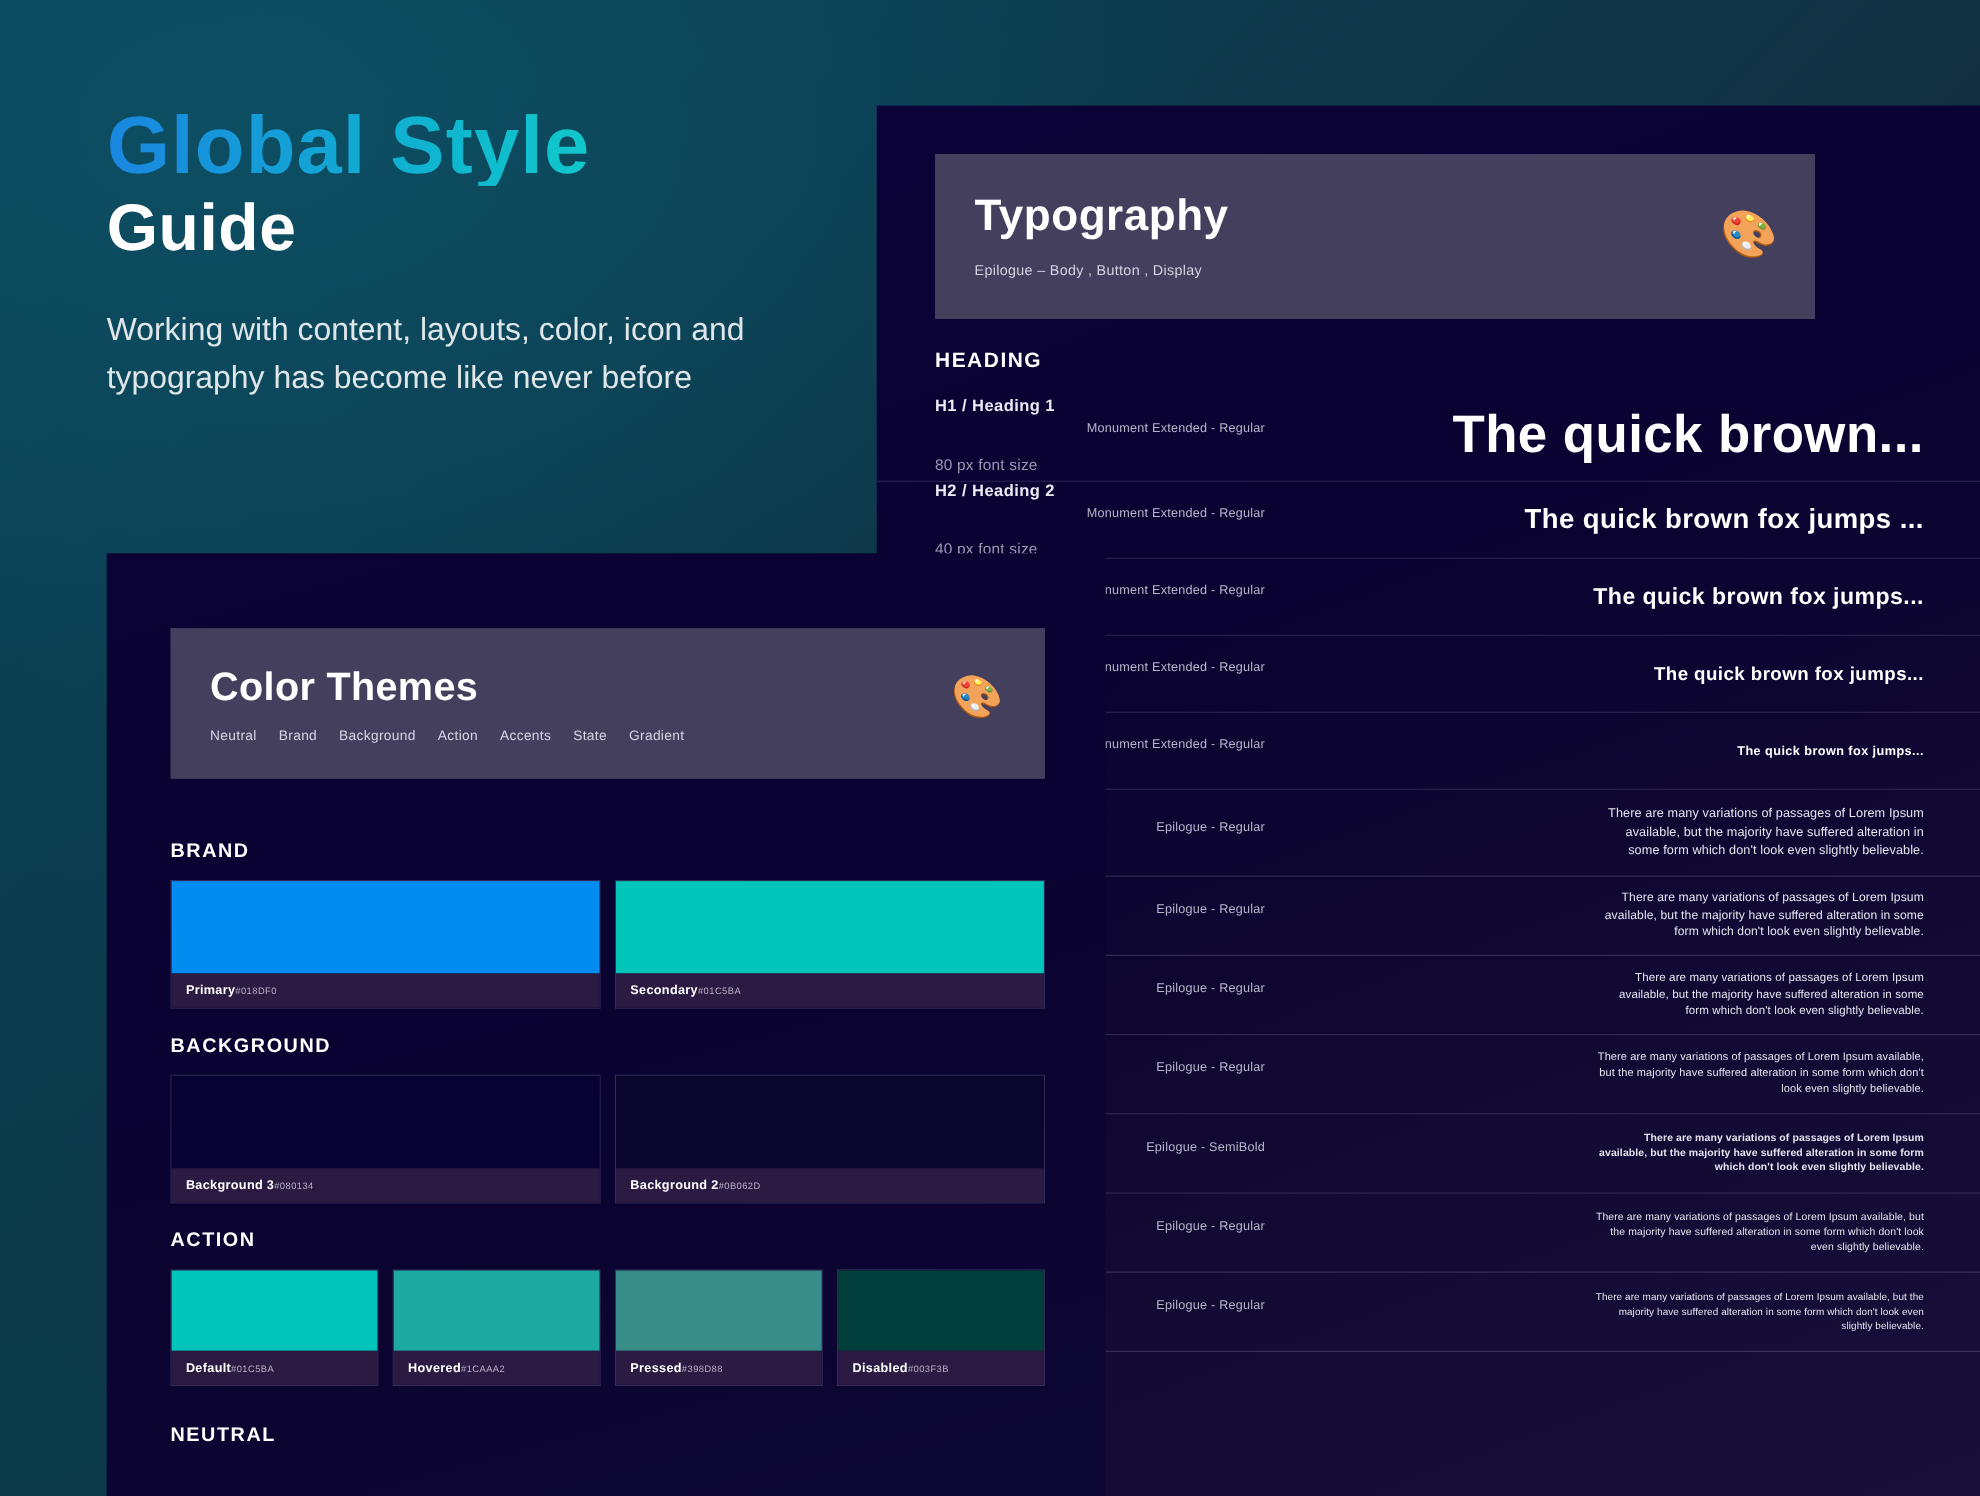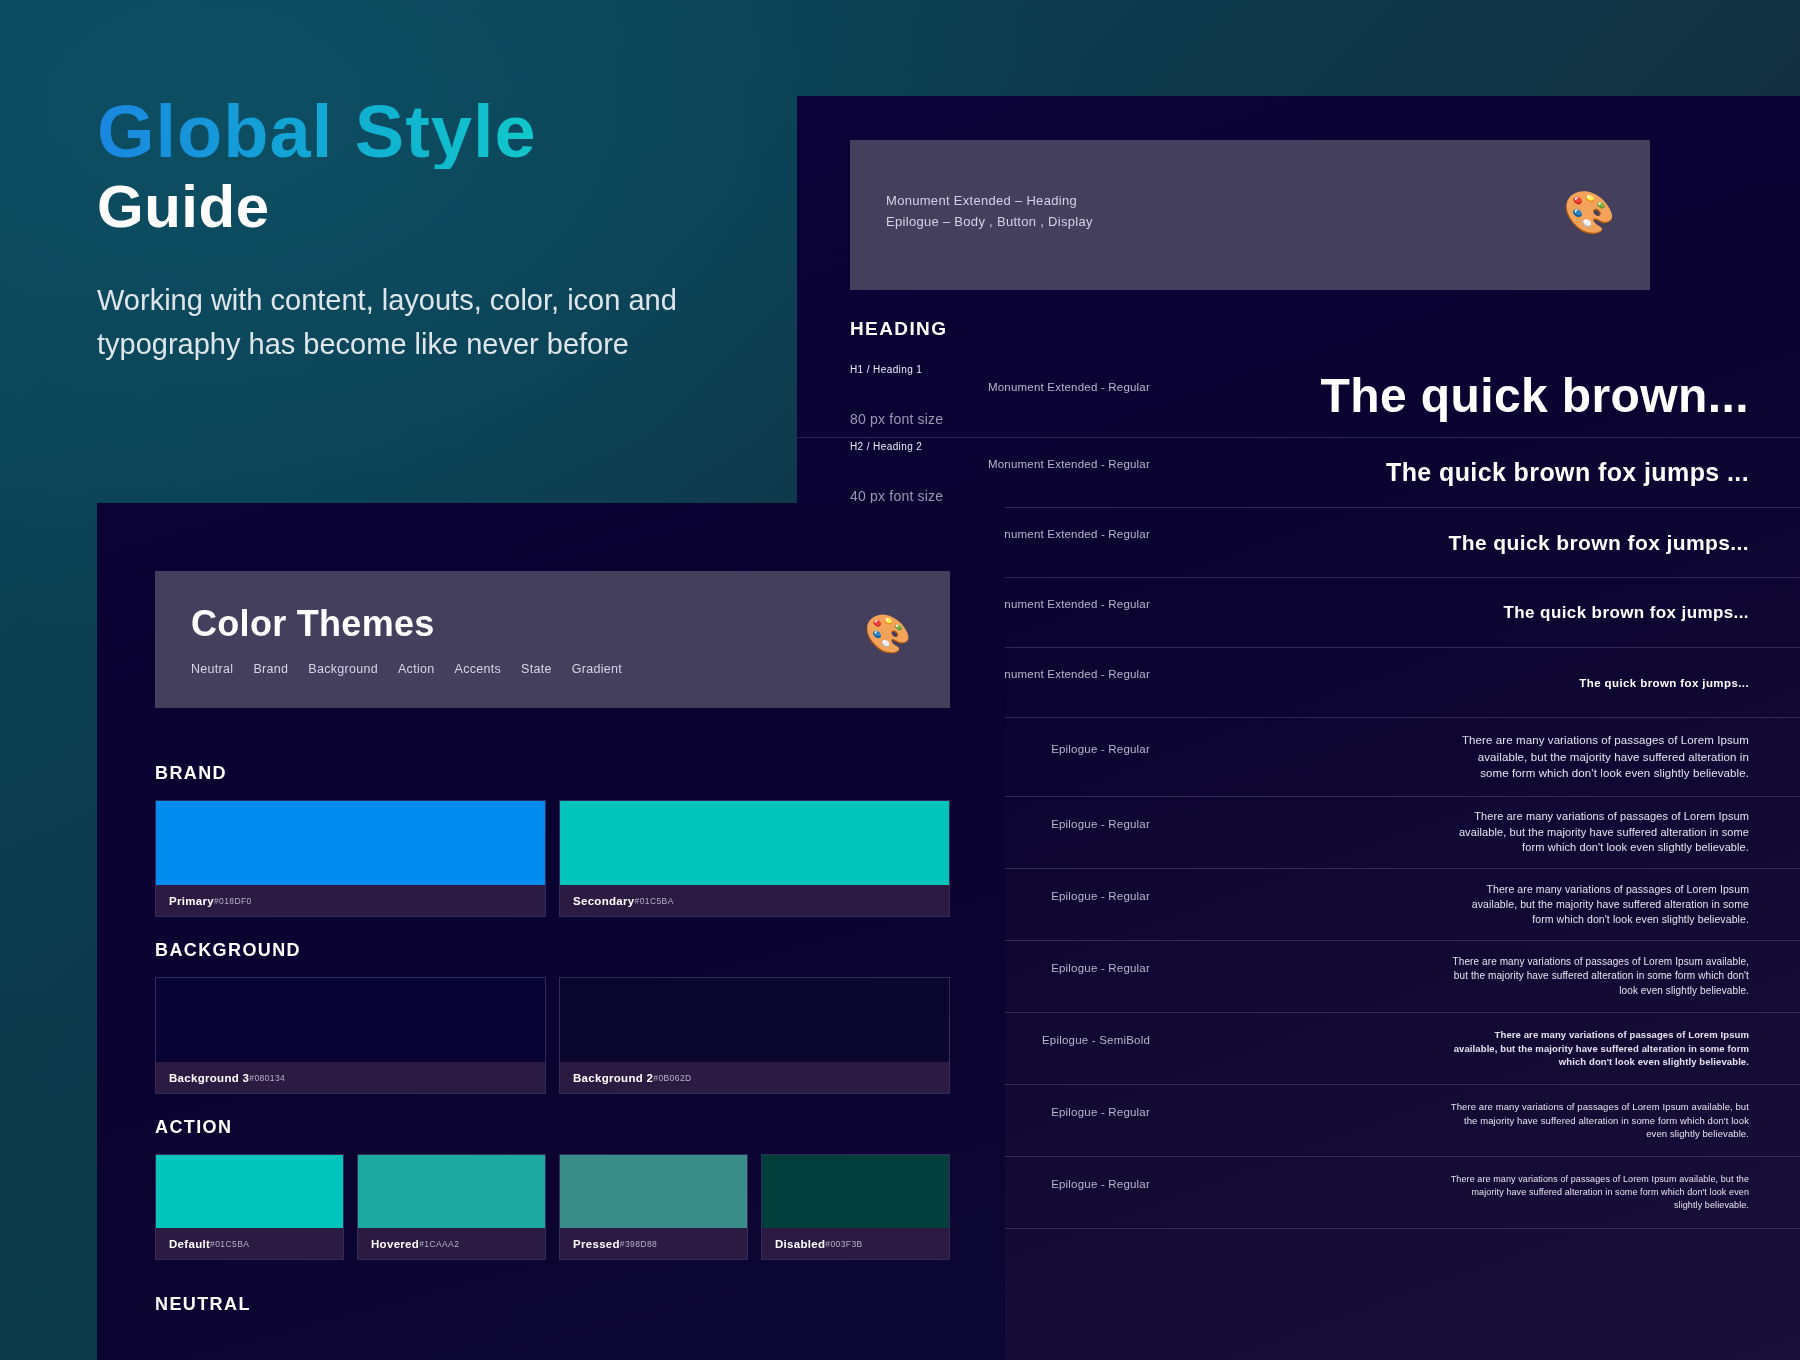--- a/index.html
+++ b/index.html
@@ -52,21 +52,21 @@
     position:absolute; left:53px; top:222px;
     font-size:19px; font-weight:700; color:#fff; letter-spacing:1.4px;
   }
 
   .typo-rows { position:absolute; left:0; top:258px; width:100%; }
   .typo-row {
     position:relative; display:flex; align-items:center; justify-content:space-between;
     padding:0 53px; border-bottom:1px solid rgba(168,170,205,0.22);
   }
   .typo-spec { width:300px; flex:none; }
-  .typo-spec .name { font-size:10px; font-weight:400; color:#eceaf5; letter-spacing:0.4px; }
+  .typo-spec .name { font-size:15px; font-weight:700; color:#eceaf5; letter-spacing:0.4px; }
   .typo-spec .font { font-size:11.5px; color:#b8b5ca; margin-top:6px; letter-spacing:0.2px;text-align:right; }
   .typo-spec .size { font-size:14px; color:#9b98b2; margin-top:18px; letter-spacing:0.2px; }
   .typo-sample { flex:1; text-align:right; color:#ffffff; font-weight:700; letter-spacing:0.4px; }
   .typo-sample.body {
     font-weight:400; color:#e5e3f0; line-height:1.45; max-width:300px;
     margin-left:auto; letter-spacing:0.1px;
   }
 
   
   .color-panel {
@@ -100,22 +100,22 @@
 <body>
 
 <div class="hero">
   <div class="hero-title-1">Global Style</div>
   <div class="hero-title-2">Guide</div>
   <div class="hero-sub">Working with content, layouts, color, icon and typography has become like never before</div>
 </div>
 
 <div class="typo-panel">
   <div class="typo-head">
+    <h2>Typography</h2>
     <div class="meta">
-      <div>Monument Extended – Heading</div>
       <div>Epilogue – Body , Button , Display</div>
     </div>
     <div class="palette-ico">🎨</div>
   </div>
 
   <div class="typo-section-title">HEADING</div>
 
   <div class="typo-rows" id="typo-rows">
       <div class="typo-row" style="height: 84px;">
         <div class="typo-spec">

